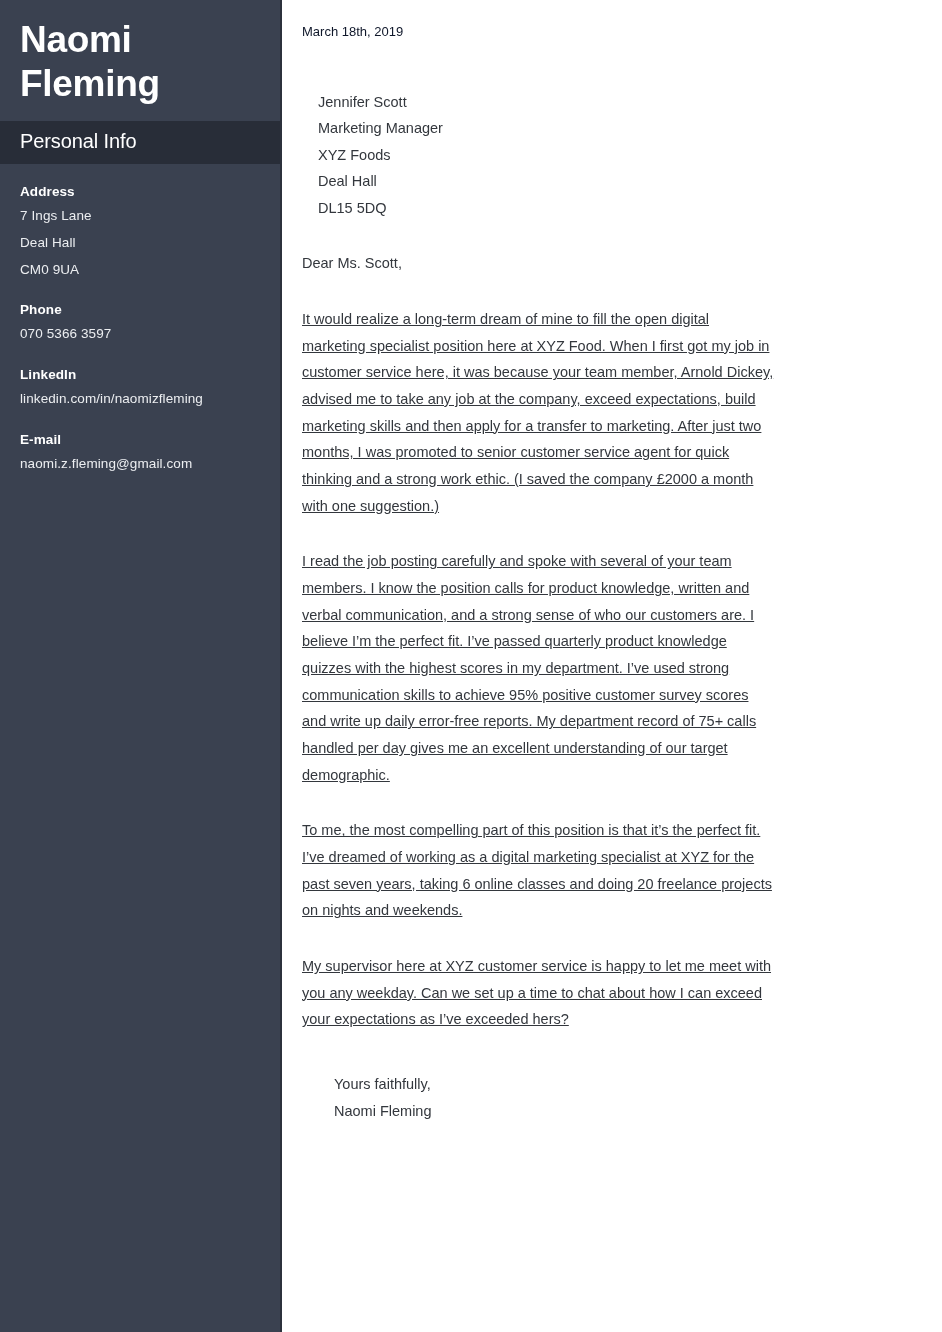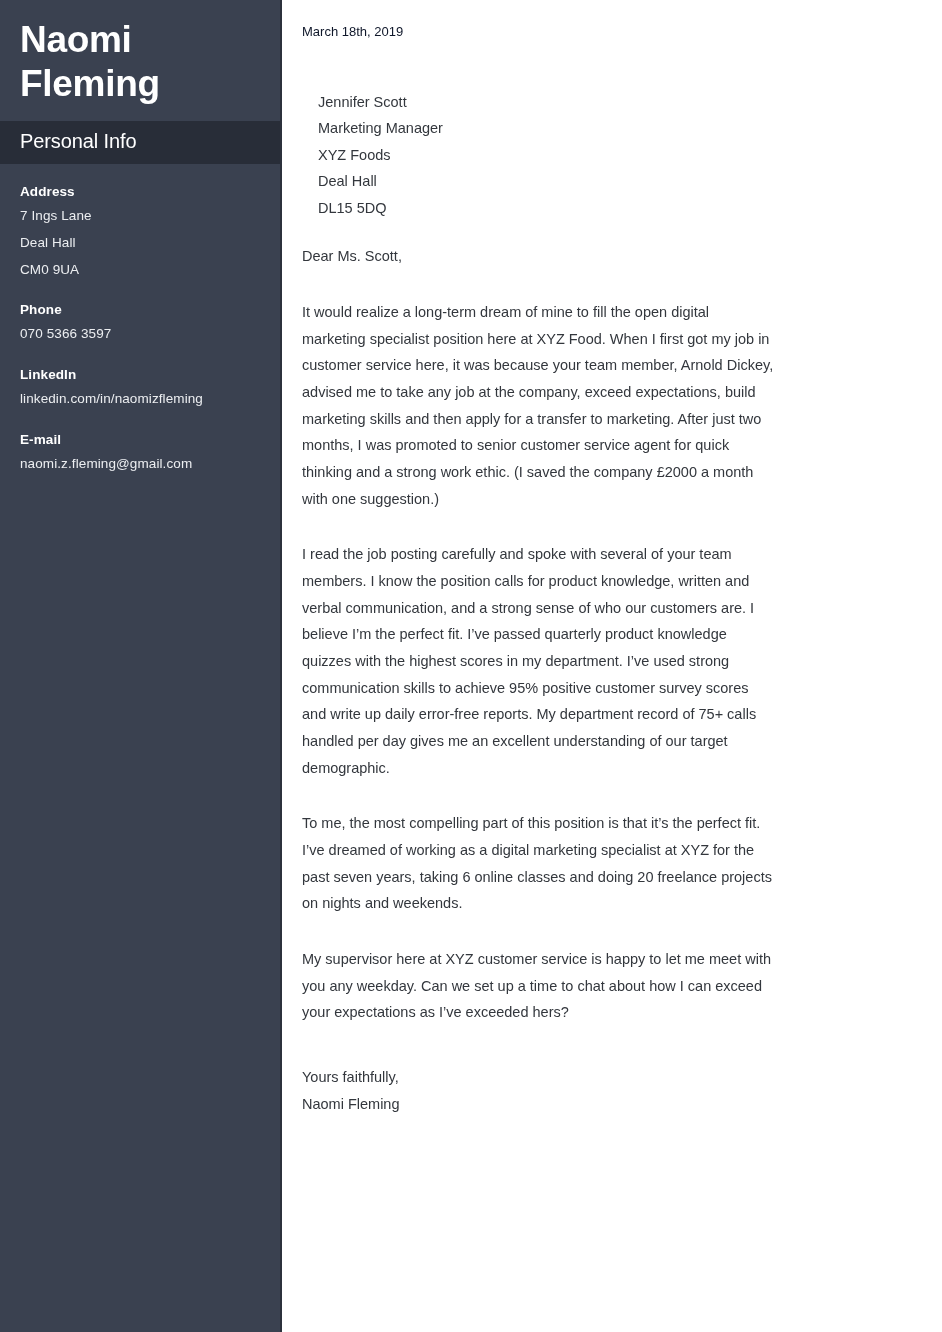--- a/index.html
+++ b/index.html
@@ -87,34 +87,36 @@
   .recipient {
     margin-top: 46px;
     margin-left: 16px;
   }
   .recipient-line {
     font-size: 14.5px;
     line-height: 1.83;
     color: #33373d;
   }
   .salutation {
-    margin-top: 22px;
+    margin-top: 29px;
     font-size: 14.5px;
     line-height: 1.83;
     color: #33373d;
   }
   .body-par {
     margin-top: 29px;
     font-size: 14.5px;
     line-height: 1.84;
     color: #33373d;
     text-align: left;
+    text-decoration: underline;
   }
   .closing {
     margin-top: 38px;
+    margin-left: 32px;
   }
   .closing-line {
     font-size: 14.5px;
     line-height: 1.83;
     color: #33373d;
   }
 </style>
 </head>
 <body>
 

